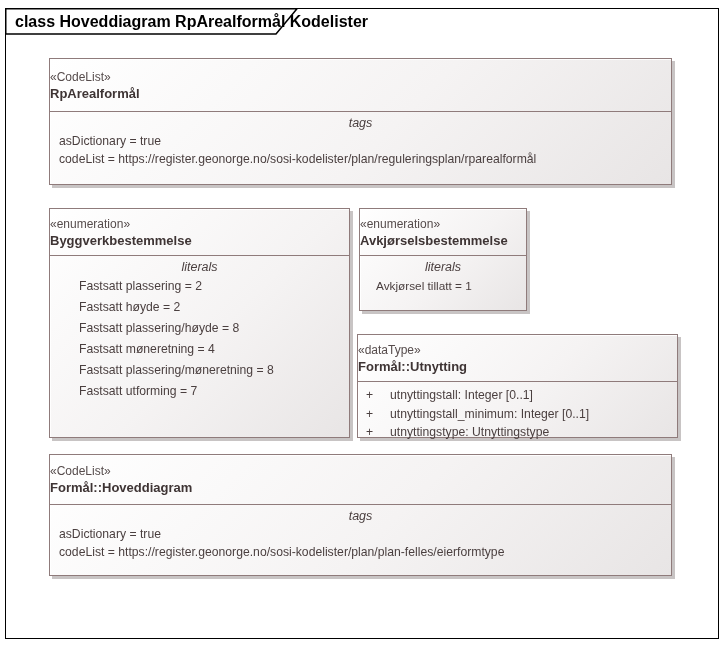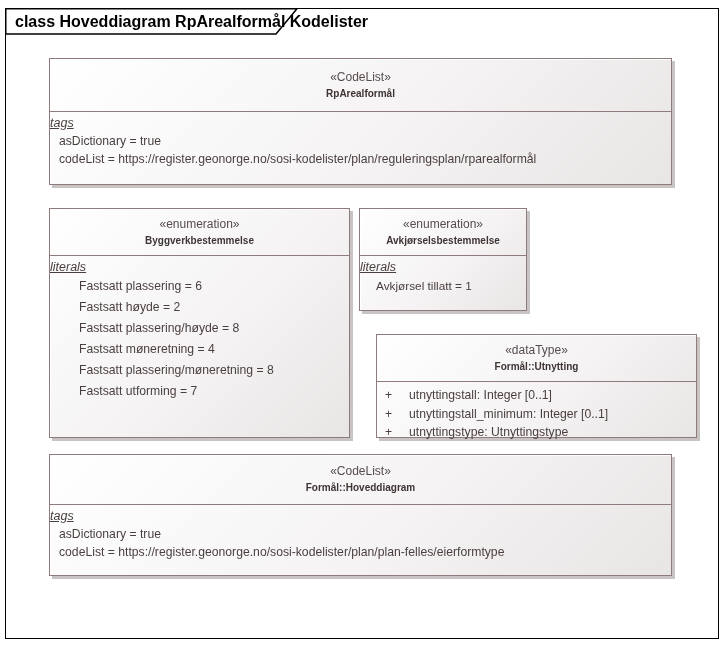--- a/index.html
+++ b/index.html
@@ -20,27 +20,27 @@
     position:absolute; left:9px; top:4px; width:280px;
     font-size:16px; font-weight:bold; color:#000000; white-space:nowrap;
   }
   .uml-box {
     position:absolute;
     background:linear-gradient(135deg, #ffffff 0%, #f5f3f3 55%, #e8e5e5 100%);
     border:1px solid #8f7b7b;
     box-shadow:3px 3px 0 0 #c8c4c4, inset 1px 1px 0 0 rgba(255,255,255,0.9);
   }
   .box-header {
-    display:flex; flex-direction:column; justify-content:center; align-items:center;
+    display:flex; flex-direction:column; justify-content:center; 
     border-bottom:1px solid #8f7b7b;
   }
   .stereotype { font-size:12px; color:#564c4c; line-height:16px; }
-  .box-name { font-size:10px; font-weight:bold; color:#3e3434; line-height:17px; }
+  .box-name { font-size:13px; font-weight:bold; color:#3e3434; line-height:17px; }
   .box-body { padding-top:3px; }
-  .section-label { font-style:italic; font-size:12.5px; line-height:17px; color:#4a3f3f;text-decoration:underline; }
+  .section-label { text-align:center; font-style:italic; font-size:12.5px; line-height:17px; color:#4a3f3f; }
   .tag-line  { font-size:12.2px; line-height:18px; padding-left:9px;  white-space:nowrap; color:#4a3f3f; }
   .lit-line  { font-size:12.2px; line-height:21px; padding-left:29px; white-space:nowrap; color:#4a3f3f; }
   .lit-line-sm { font-size:11.8px; line-height:21px; padding-left:16px; white-space:nowrap; color:#4a3f3f; }
   .attr-row  { display:flex; font-size:12.2px; line-height:18.5px; white-space:nowrap; color:#4a3f3f; }
   .attr-vis  { width:24px; padding-left:8px; }
 </style>
 </head>
 <body>
 
 <div class="diagram-frame">
@@ -62,41 +62,41 @@
     </div>
   </div>
 
   <div class="uml-box" style="left:43px; top:199px; width:299px; height:228px;">
     <div class="box-header" style="height:46px;">
       <div class="stereotype">«enumeration»</div>
       <div class="box-name">Byggverkbestemmelse</div>
     </div>
     <div class="box-body">
       <div class="section-label">literals</div>
-      <div class="lit-line">Fastsatt plassering = 6</div>
+      <div class="lit-line">Fastsatt plassering = 2</div>
       <div class="lit-line">Fastsatt høyde = 2</div>
       <div class="lit-line">Fastsatt plassering/høyde = 8</div>
       <div class="lit-line">Fastsatt møneretning = 4</div>
       <div class="lit-line">Fastsatt plassering/møneretning = 8</div>
       <div class="lit-line">Fastsatt utforming = 7</div>
     </div>
   </div>
 
   <div class="uml-box" style="left:353px; top:199px; width:166px; height:101px;">
     <div class="box-header" style="height:46px;">
       <div class="stereotype">«enumeration»</div>
       <div class="box-name">Avkjørselsbestemmelse</div>
     </div>
     <div class="box-body">
       <div class="section-label">literals</div>
       <div class="lit-line-sm">Avkjørsel tillatt = 1</div>
     </div>
   </div>
 
-  <div class="uml-box" style="left:370px; top:325px; width:319px; height:102px;">
+  <div class="uml-box" style="left:351px; top:325px; width:319px; height:102px;">
     <div class="box-header" style="height:46px;">
       <div class="stereotype">«dataType»</div>
       <div class="box-name">Formål::Utnytting</div>
     </div>
     <div class="box-body" style="padding-top:4px;">
       <div class="attr-row">
         <span class="attr-vis">+</span>
         <span>utnyttingstall: Integer [0..1]</span>
       </div>
       <div class="attr-row">

